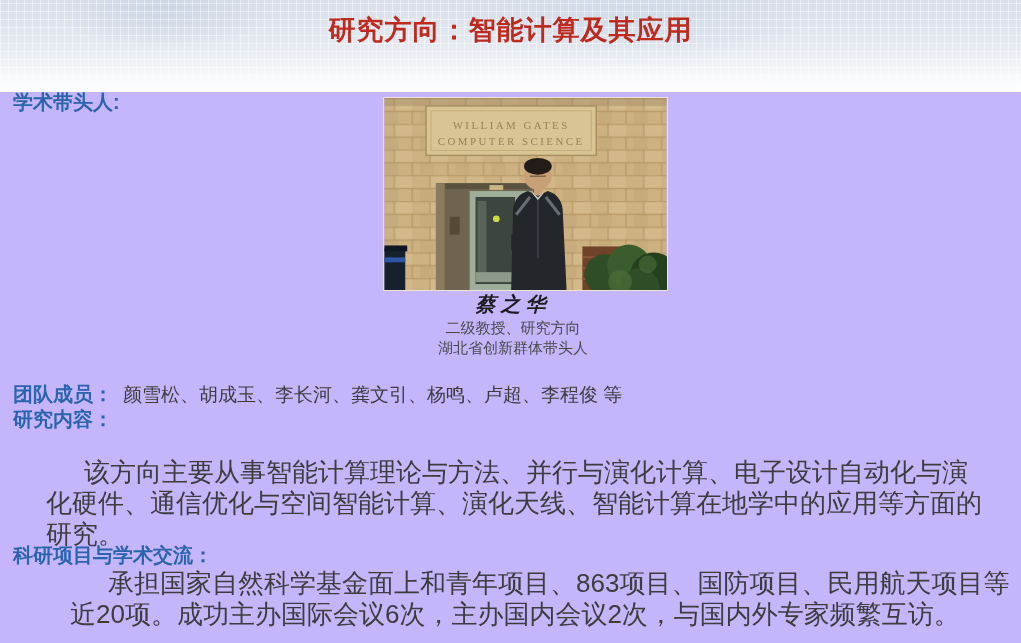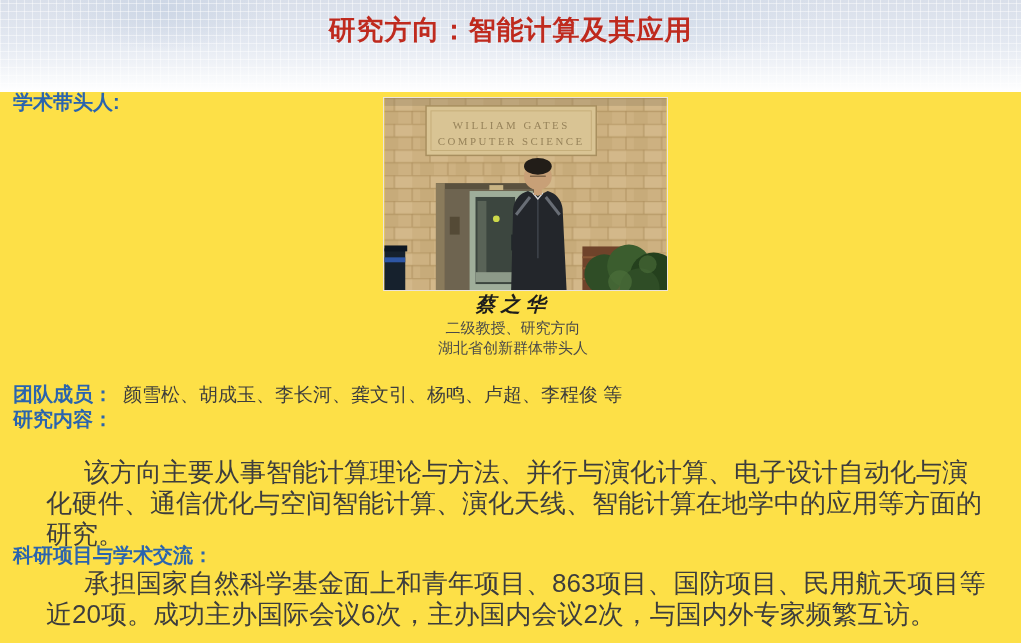--- a/index.html
+++ b/index.html
@@ -1,17 +1,17 @@
 <!DOCTYPE html>
 <html><head>
 <meta charset="utf-8">
 <style>
   html,body{margin:0;padding:0;background:#fff;}
   .slide{
-    position:relative;width:1021px;height:643px;background:#fde047;
+    position:relative;width:1021px;height:643px;background:#c4b5fd;
     font-family:"Liberation Sans",sans-serif;overflow:hidden;
   }
   
   .banner{
     position:absolute;left:0;top:0;width:100%;height:92px;
     background:
       repeating-linear-gradient(90deg, rgba(255,255,255,.45) 0 1px, rgba(0,0,0,0) 1px 8px),
       repeating-linear-gradient(0deg, rgba(255,255,255,.45) 0 1px, rgba(0,0,0,0) 1px 8px),
       radial-gradient(160px 60px at 16% 8%, #ccd6e5 0%, rgba(204,214,229,0) 70%),
       radial-gradient(260px 90px at 62% 0%, #d0dae8 0%, rgba(208,218,232,0) 75%),
@@ -35,21 +35,21 @@
   .cap{font-size:15px;line-height:20px;color:#4a4a4a;}
 
   .team{position:absolute;left:13px;top:381px;width:990px;font-size:19px;color:#3d3d3d;}
   .team .blue-h{font-size:20px;margin-right:10px;}
 
   .para{
     position:absolute;left:46px;width:946px;
     font-size:26px;line-height:31px;color:#3d3d3d;text-indent:38px;text-align:left;
   }
   .p-research{top:457px;}
-  .p-projects{top:568px;}
+  .p-projects{top:568px;margin-left:24px;}
 
   .sign-text{font-family:"Liberation Serif",serif;letter-spacing:2.5px;fill:#97835a;font-size:11px;}
 </style>
 </head>
 <body>
 
 <div class="slide">
 
   <div class="banner">
     <div class="page-title">研究方向：智能计算及其应用</div>

